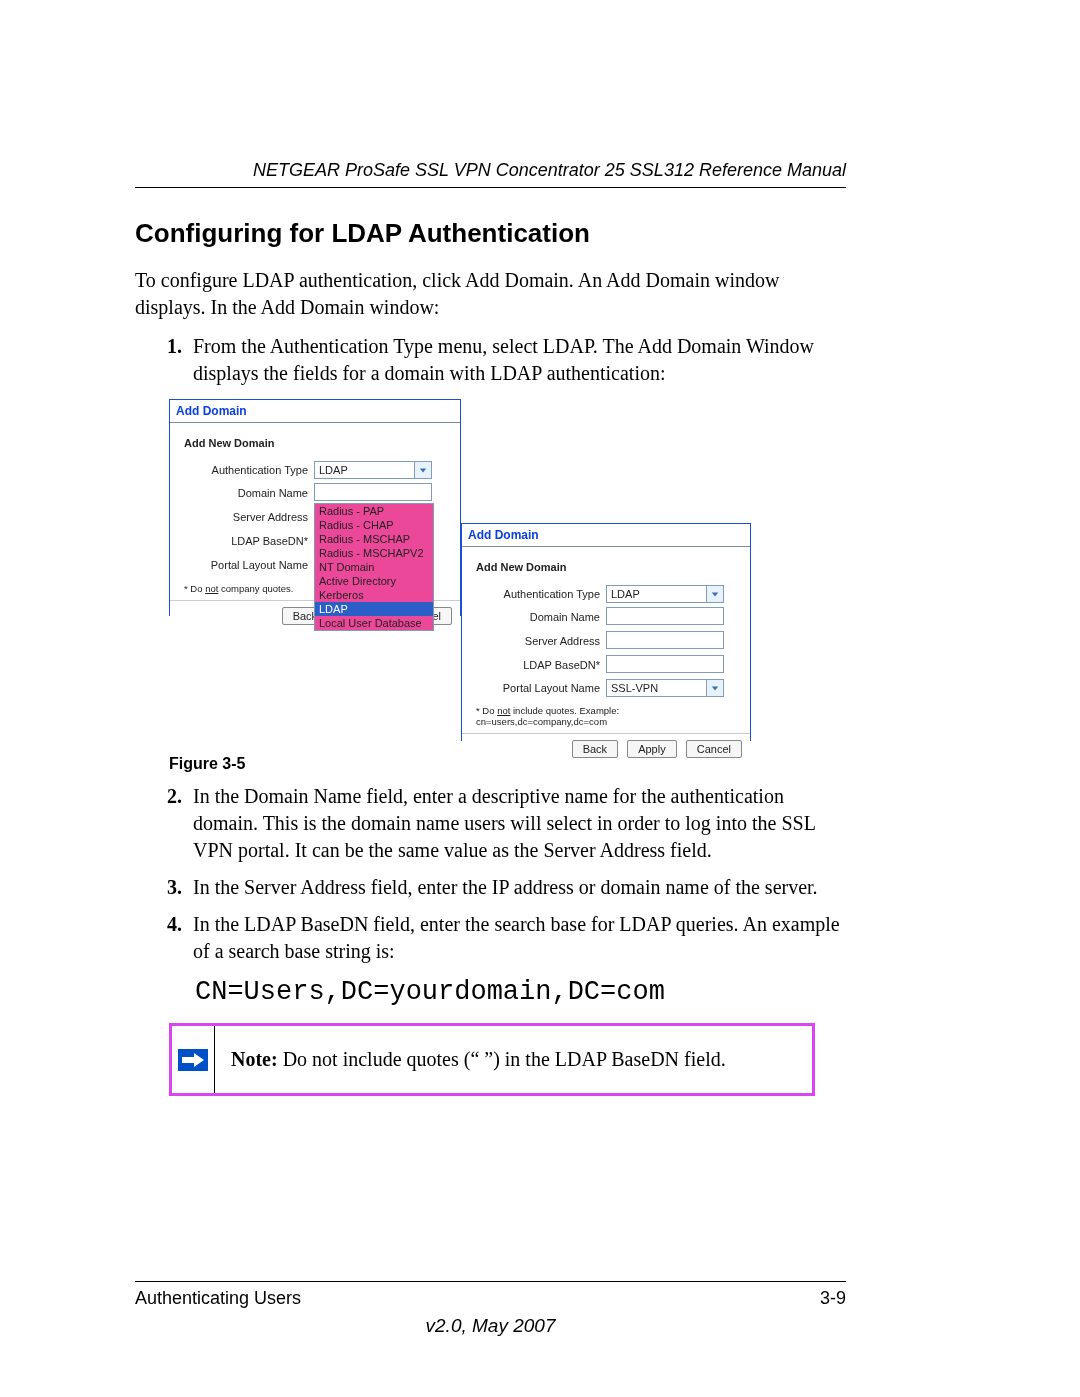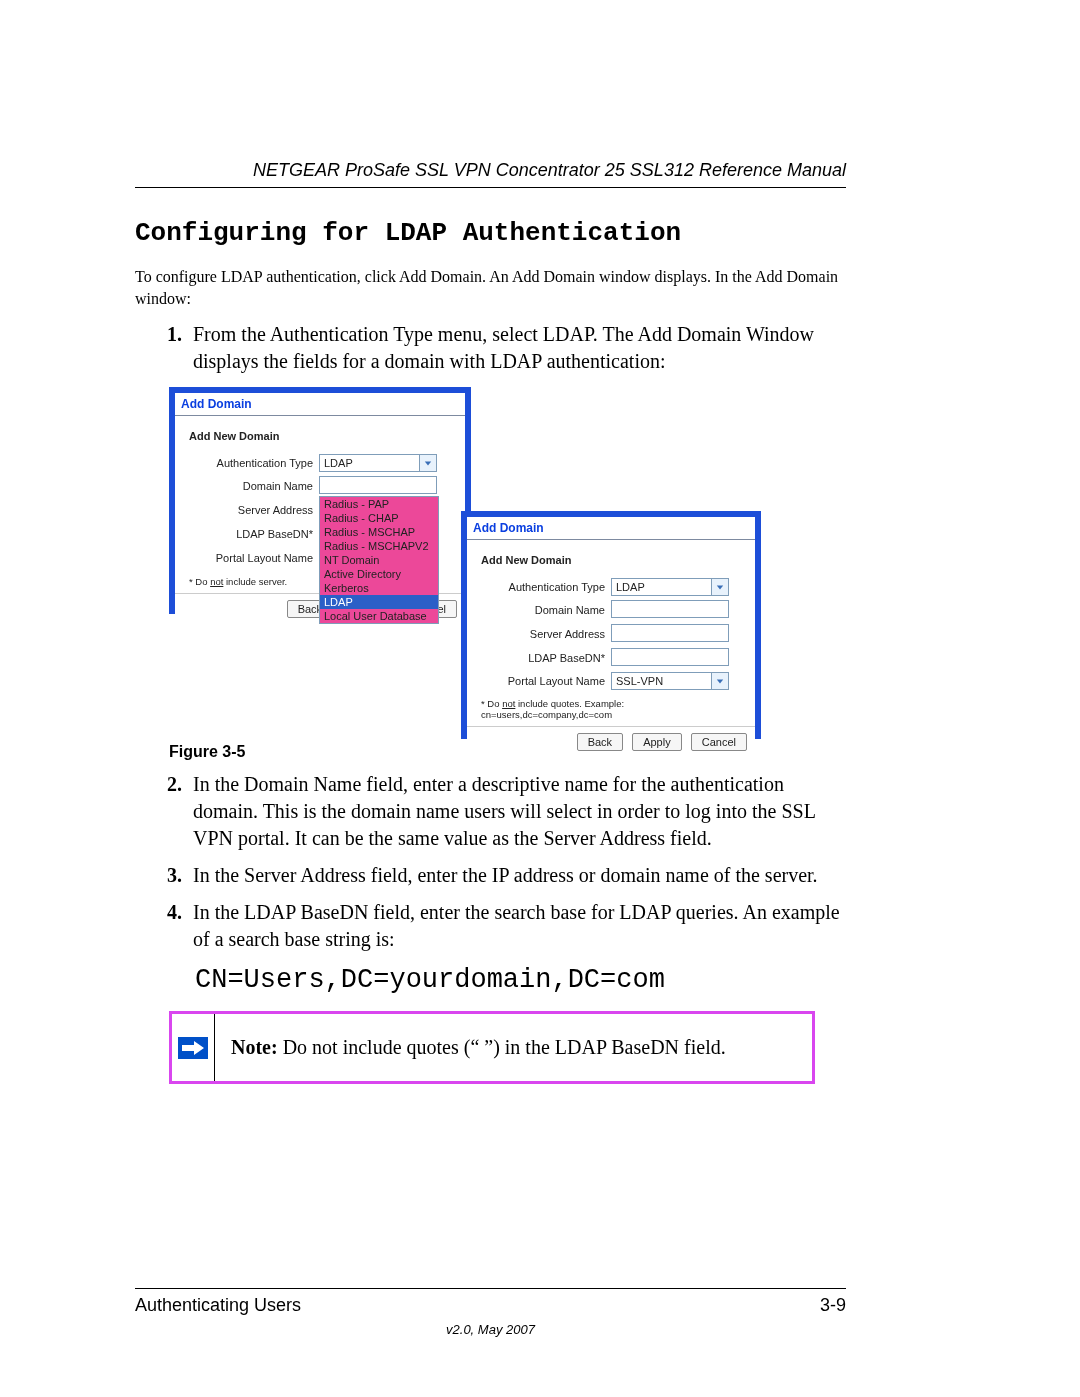--- a/index.html
+++ b/index.html
@@ -28,27 +28,27 @@
     border: none;
     border-top: 1.5px solid #000;
     margin: 0 0 30px 0;
   }
   hr.rule-bottom {
     border: none;
     border-top: 1.5px solid #000;
     margin: 18px 0 6px 0;
   }
   h2.section-title {
-    font-family: Liberation Mono, monospace;
+    font-family: Liberation Sans, sans-serif;
     font-weight: bold;
     font-size: 26px;
     margin: 0 0 18px 0;
   }
   p.body {
-    font-size: 16px;
+    font-size: 20px;
     line-height: 1.35;
     margin: 0 0 12px 0;
   }
   ol.steps {
     font-size: 20px;
     line-height: 1.35;
     padding-left: 52px;
     margin: 0 0 12px 0;
   }
   ol.steps > li {
@@ -58,21 +58,21 @@
   ol.steps li::marker {
     font-weight: bold;
   }
   .figure-area {
     position: relative;
     height: 350px;
     margin: 10px 0 6px 34px;
   }
   .dlg {
     position: absolute;
-    border: 6px solid #1d4ed8;
+    border: 1px solid #1d4ed8;
     background: #f0f0f0;
     font-family: Arial, Helvetica, sans-serif;
     font-size: 11px;
     color: #222;
   }
   .dlg-a { left: 0;   top: 0;   width: 290px; height: 215px; }
   .dlg-b { left: 292px; top: 124px; width: 288px; height: 216px; z-index: 2; }
   .dlg-title {
     color: #0a3fe0;
     font-weight: bold;
@@ -211,21 +211,21 @@
     display: flex;
     justify-content: space-between;
     font-family: Arial, Helvetica, sans-serif;
     font-size: 18px;
     gap: 44px;
   }
   .footer-center {
     text-align: center;
     font-style: italic;
     font-family: Arial, Helvetica, sans-serif;
-    font-size: 13px;
+    font-size: 19px;
     margin-top: 6px;
   }
 </style>
 </head>
 <body>
 
 <div class="page">
 
   <div class="running-header">NETGEAR ProSafe SSL VPN Concentrator 25 SSL312 Reference Manual</div>
   <hr class="rule">
@@ -280,21 +280,21 @@
           <div class="opt">Radius - MSCHAP</div>
           <div class="opt">Radius - MSCHAPV2</div>
           <div class="opt">NT Domain</div>
           <div class="opt">Active Directory</div>
           <div class="opt">Kerberos</div>
           <div class="opt sel">LDAP</div>
           <div class="opt">Local User Database</div>
         </div>
 
         <div class="quote-note">
-          <span>* Do </span><span class="ul">not</span><span> include server.</span>
+          <span>* Do </span><span class="ul">not</span><span> company quotes.</span>
         </div>
       </div>
       <div class="btnbar">
         <span class="btn">Back</span>
         <span class="btn">Apply</span>
         <span class="btn">Cancel</span>
       </div>
     </div>
 
     <div class="dlg dlg-b">

